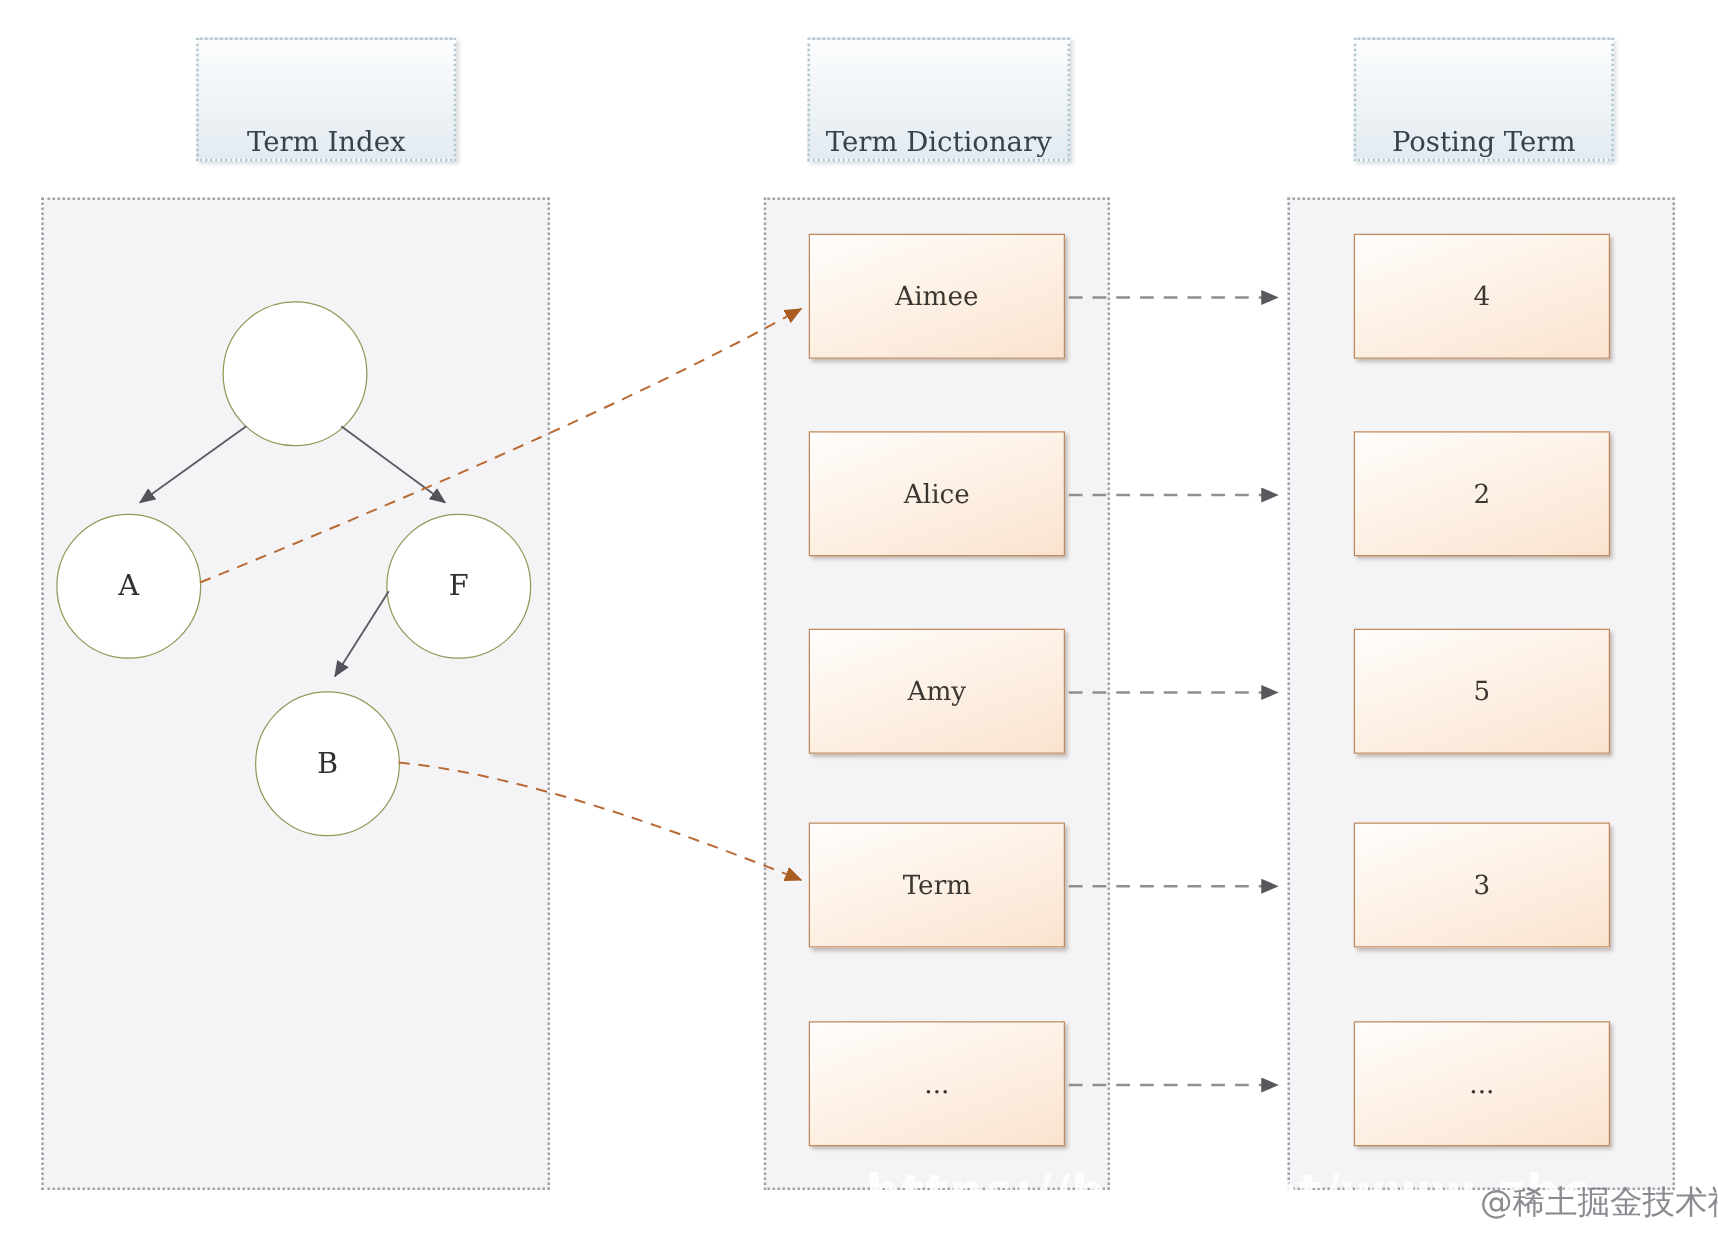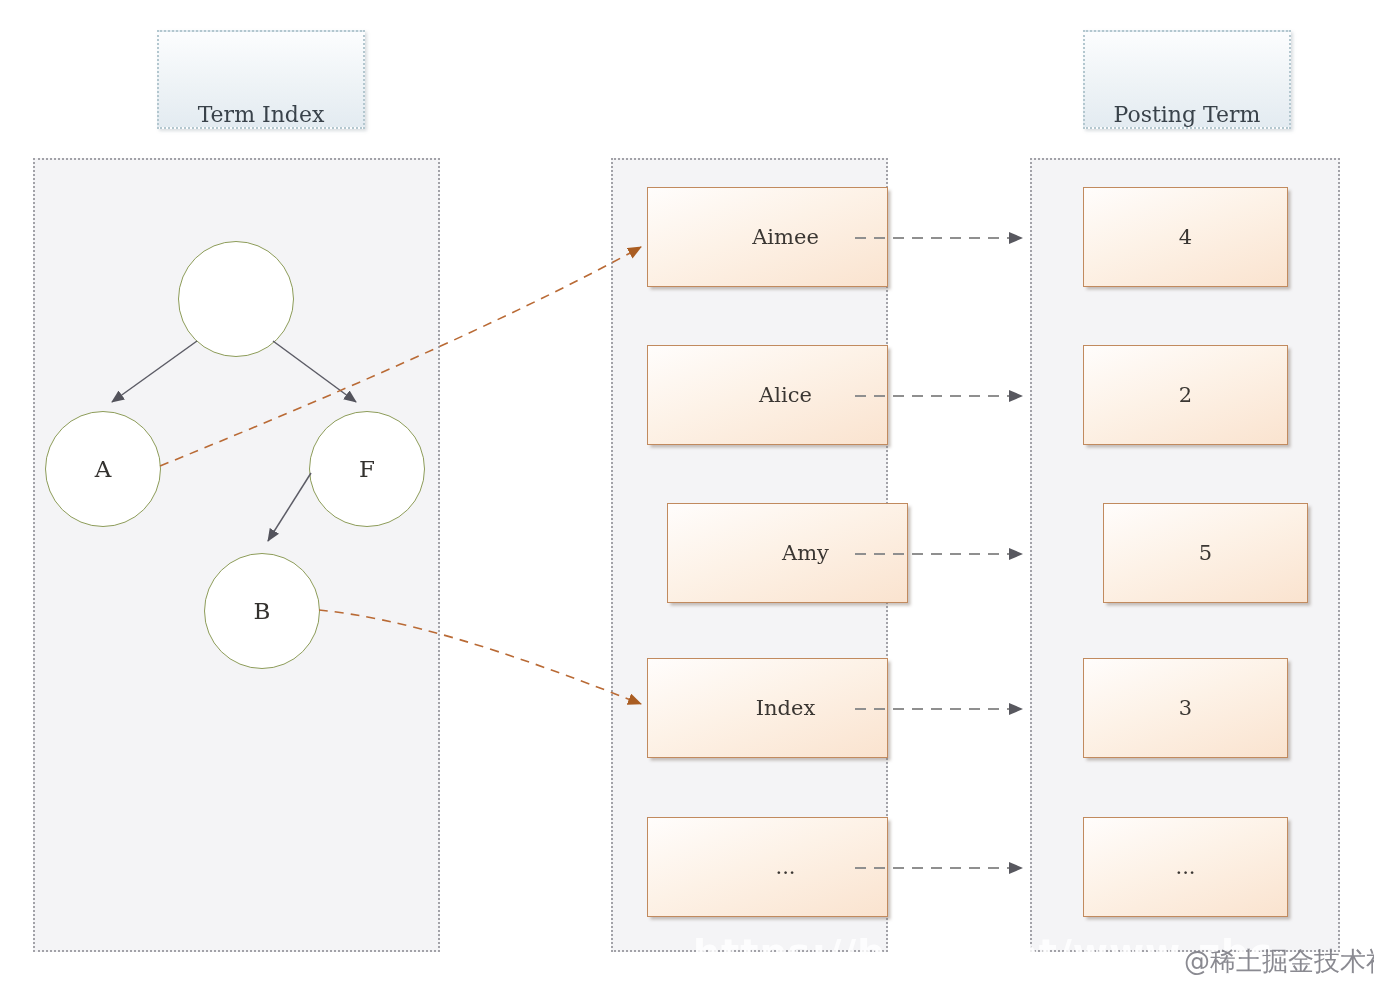--- a/index.html
+++ b/index.html
@@ -70,25 +70,25 @@
     border: 1.5px solid #c18a5e;
     background: linear-gradient(160deg, #fffdfc 0%, #fdf2e7 45%, #fae3cf 100%);
     box-shadow: 2.5px 2.5px 3px rgba(130,115,105,0.45);
     display: flex;
     align-items: center;
     justify-content: center;
     font-size: 21px;
     color: #3a3632;
     z-index: 2;
   }
-  .dict-col  { left: 647px; padding-left: 36px; }
+  .dict-col  { left: 647px; }
   .post-col  { left: 1083px; }
   .row-0 { top: 187px; }
   .row-1 { top: 345px; text-align: right; }
-  .row-2 { top: 503px; margin-left: 20px; }
+  .row-2 { top: 503px; }
   .row-3 { top: 658px; }
   .row-4 { top: 817px; }
 
   
   .connector-layer {
     position: absolute;
     left: 0; top: 0;
     width: 1374px;
     height: 992px;
     pointer-events: none;
@@ -121,20 +121,23 @@
   }
 </style>
 </head>
 <body>
 
 <div class="canvas">
 
   <div class="header-box header-term-index">
     <span>Term Index</span>
   </div>
+  <div class="header-box header-term-dictionary">
+    <span>Term Dictionary</span>
+  </div>
   <div class="header-box header-posting-list">
     <span>Posting Term</span>
   </div>
 
   <div class="column column-index"></div>
   <div class="column column-dictionary"></div>
   <div class="column column-posting"></div>
 
   <div class="tree-node node-root">
     <span></span>
@@ -152,21 +155,21 @@
   <div class="term-box dict-col row-0">
     <span>Aimee</span>
   </div>
   <div class="term-box dict-col row-1">
     <span>Alice</span>
   </div>
   <div class="term-box dict-col row-2">
     <span>Amy</span>
   </div>
   <div class="term-box dict-col row-3">
-    <span>Index</span>
+    <span>Term</span>
   </div>
   <div class="term-box dict-col row-4">
     <span>...</span>
   </div>
 
   <div class="term-box post-col row-0">
     <span>4</span>
   </div>
   <div class="term-box post-col row-1">
     <span>2</span>

